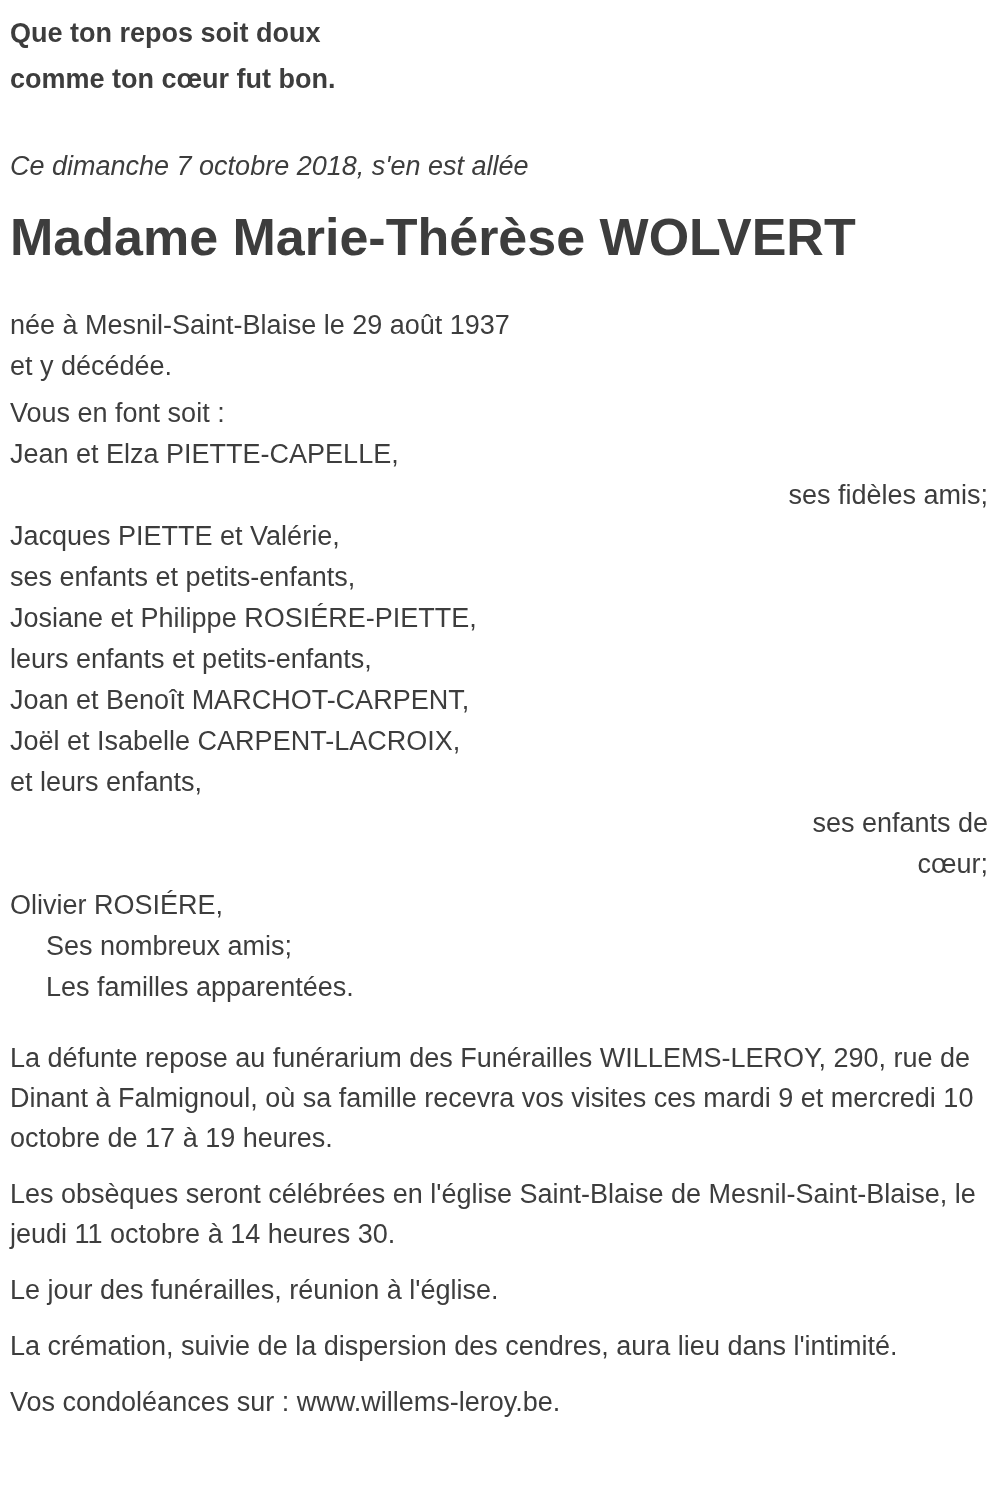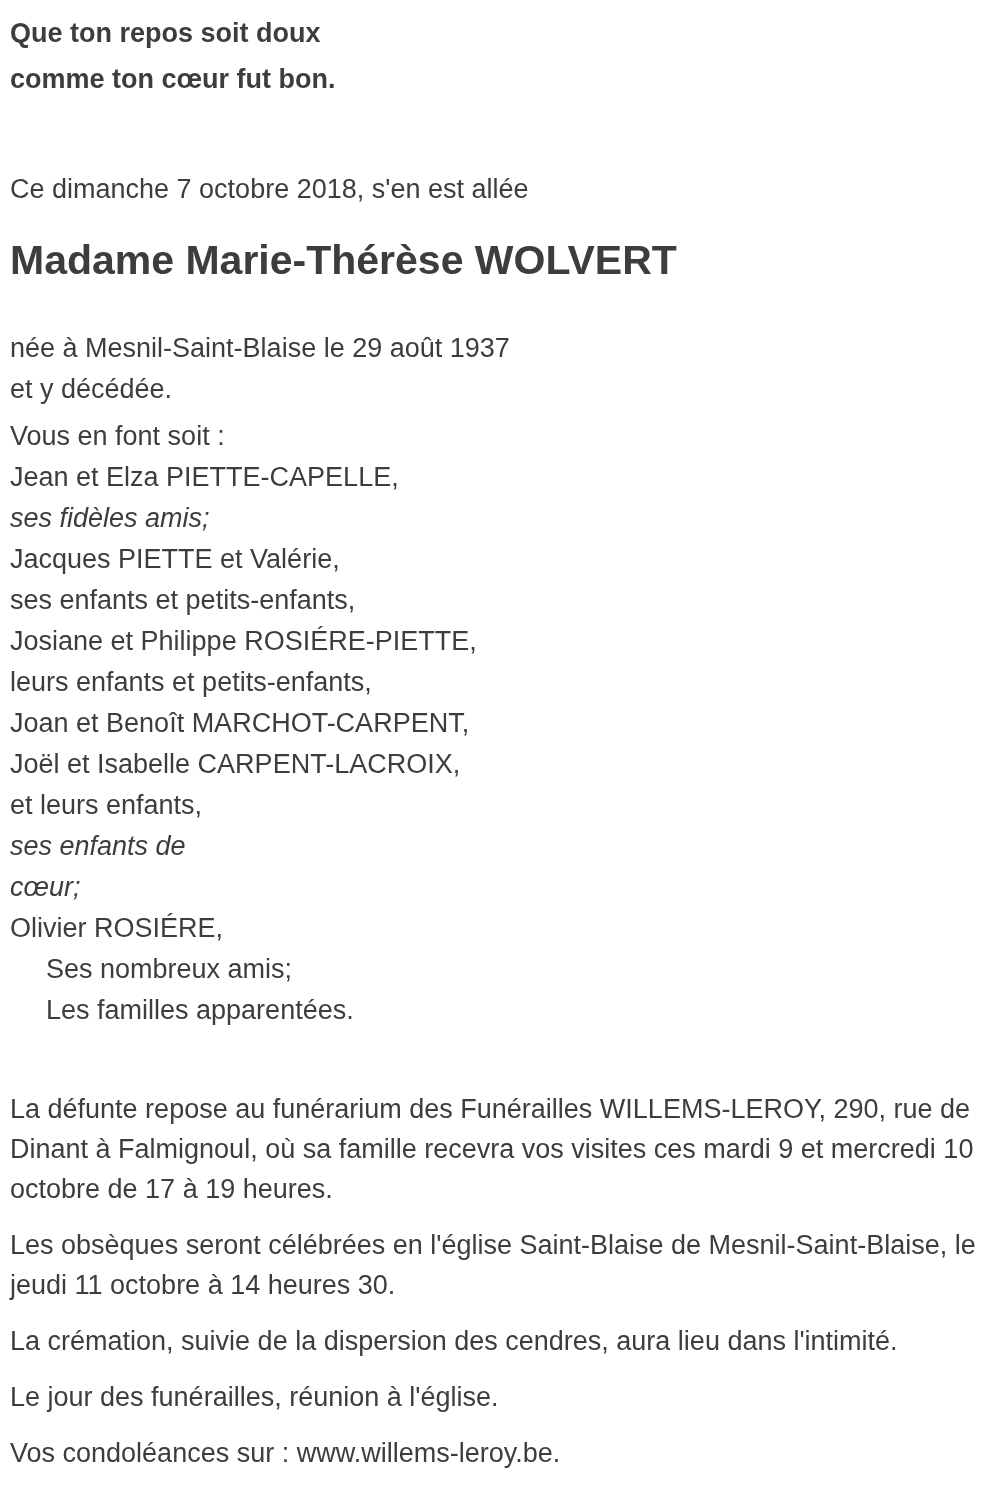--- a/index.html
+++ b/index.html
@@ -22,50 +22,51 @@
   p {
     font-size: 27px;
     line-height: 41px;
     color: #3d3d3d;
   }
   .epitaph {
     font-weight: 700;
     line-height: 46px;
   }
   .announcement {
-    margin-top: 67px;
+    margin-top: 44px;
+    font-style: italic;
   }
   .title {
     font-family: "Liberation Sans", sans-serif;
-    font-size: 41px;
+    font-size: 52px;
     line-height: 48px;
     font-weight: 700;
     color: #3d3d3d;
     margin-top: 26px;
     margin-bottom: 44px;
   }
   .birth {
     margin-bottom: 0;
   }
   .intro {
     margin-top: 6px;
   }
   .relation {
-    font-style: italic;
+    text-align: right;
   }
   .closing {
     margin-top: 0;
     margin-left: 36px;
   }
   .para {
     margin-top: 16px;
     line-height: 40px;
   }
   .first-para {
-    margin-top: 58px;
+    margin-top: 30px;
   }
 </style>
 </head>
 <body>
 
 <main class="page">
 
   <p class="epitaph">Que ton repos soit doux</p>
   <p class="epitaph">comme ton cœur fut bon.</p>
 
@@ -91,17 +92,17 @@
   <p class="relation">ses enfants de</p>
   <p class="relation">cœur;</p>
 
   <p>Olivier ROSIÉRE,</p>
 
   <p class="closing">Ses nombreux amis;</p>
   <p class="closing">Les familles apparentées.</p>
 
   <p class="para first-para">La défunte repose au funérarium des Funérailles WILLEMS-LEROY, 290, rue de Dinant à Falmignoul, où sa famille recevra vos visites ces mardi 9 et mercredi 10 octobre de 17 à 19 heures.</p>
   <p class="para">Les obsèques seront célébrées en l'église Saint-Blaise de Mesnil-Saint-Blaise, le jeudi 11 octobre à 14 heures 30.</p>
+  <p class="para">Le jour des funérailles, réunion à l'église.</p>
   <p class="para">La crémation, suivie de la dispersion des cendres, aura lieu dans l'intimité.</p>
-  <p class="para">Le jour des funérailles, réunion à l'église.</p>
   <p class="para">Vos condoléances sur : www.willems-leroy.be.</p>
 
 </main>
 
 </body></html>

